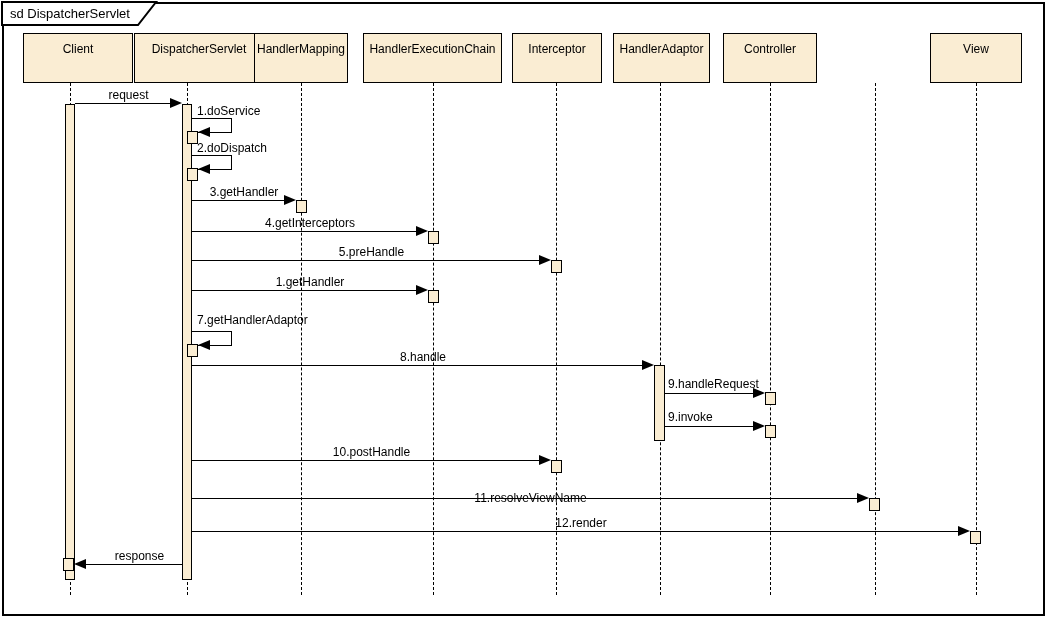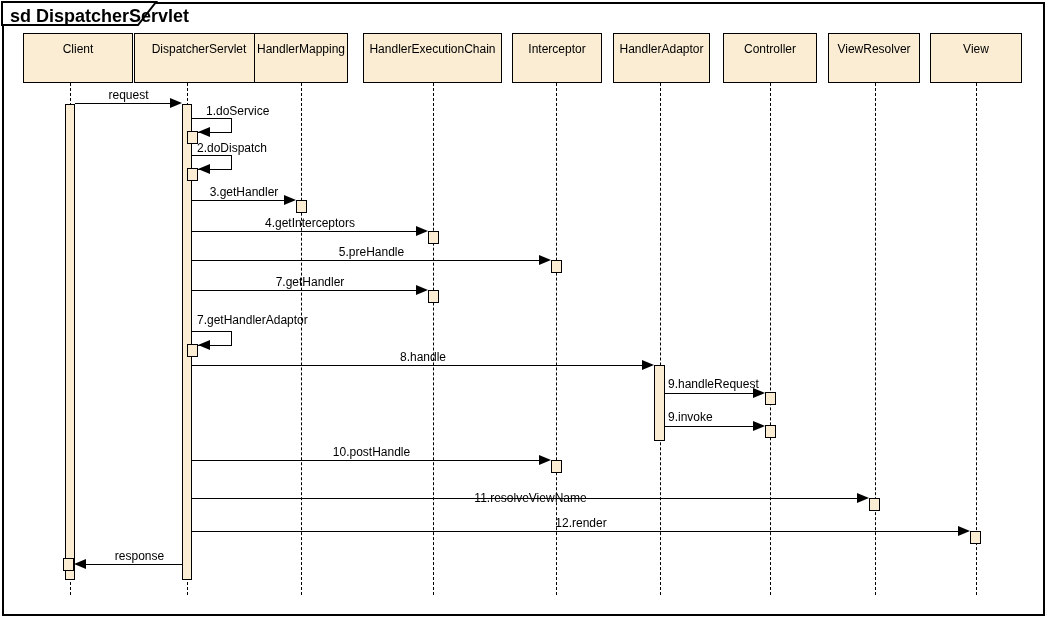--- a/index.html
+++ b/index.html
@@ -6,21 +6,21 @@
   #canvas {
     position:relative; width:1048px; height:621px; background:#ffffff;
     font-family:"Liberation Sans", sans-serif; color:#000; overflow:hidden;
   }
   .frame {
     position:absolute; left:2px; top:2px; width:1043px; height:614px;
     border:2px solid #000; box-sizing:border-box;
   }
   .title-tab-svg { position:absolute; left:0; top:0; }
   .frame-title {
-    position:absolute; left:10px; top:6px; font-size:18px; font-weight:bold;
+    position:absolute; left:10px; top:6px; font-size:13px; font-weight:normal;
     white-space:nowrap;
   }
   .dash {
     position:absolute; top:83px; height:512px; width:0;
     border-left:1px dashed #000;
   }
   .head {
     position:absolute; top:33px; height:50px; background:#FAEDD3;
     border:1.5px solid #000; box-sizing:border-box;
     text-align:center; padding-top:8px; font-size:12px;
@@ -79,32 +79,31 @@
   <div class="dash" style="left:875px"></div>
   <div class="dash" style="left:976px"></div>
 
   <div class="head" style="left:23px;width:110px"><span>Client</span></div>
   <div class="head" style="left:134px;width:130px"><span>DispatcherServlet</span></div>
   <div class="head" style="left:363px;width:139px"><span>HandlerExecutionChain</span></div>
   <div class="head" style="left:254px;width:94px"><span>HandlerMapping</span></div>
   <div class="head" style="left:512px;width:90px"><span>Interceptor</span></div>
   <div class="head" style="left:613px;width:97px"><span>HandlerAdaptor</span></div>
   <div class="head" style="left:723px;width:94px"><span>Controller</span></div>
-  <div class="head" style="left:828px;width:92px"><span>ViewResolver</span></div>
   <div class="head" style="left:930px;width:92px"><span>View</span></div>
 
   <div class="act" style="left:65px;top:104px;width:10px;height:476px"></div>
   <div class="act" style="left:182px;top:104px;width:10px;height:476px"></div>
   <div class="act" style="left:654px;top:365px;width:11px;height:76px"></div>
 
   <div class="mlabel" style="left:75px;top:88px;width:107px">request</div>
   <div class="hline" style="left:75px;top:103px;width:95px"></div>
   <div class="arr-r" style="left:170px;top:98px"></div>
 
-  <div class="slabel" style="left:206px;top:104px">1.doService</div>
+  <div class="slabel" style="left:197px;top:104px">1.doService</div>
   <div class="loop" style="left:192px;top:118px"></div>
   <div class="arr-l" style="left:198px;top:127px"></div>
   <div class="sq" style="left:187px;top:131px"></div>
 
   <div class="slabel" style="left:197px;top:141px">2.doDispatch</div>
   <div class="loop" style="left:192px;top:155px"></div>
   <div class="arr-l" style="left:198px;top:164px"></div>
   <div class="sq" style="left:187px;top:168px"></div>
 
   <div class="mlabel" style="left:192px;top:185px;width:104px">3.getHandler</div>
@@ -115,21 +114,21 @@
   <div class="mlabel" style="left:192px;top:216px;width:236px">4.getInterceptors</div>
   <div class="hline" style="left:192px;top:231px;width:224px"></div>
   <div class="arr-r" style="left:416px;top:226px"></div>
   <div class="sq" style="left:428px;top:231px"></div>
 
   <div class="mlabel" style="left:192px;top:245px;width:359px">5.preHandle</div>
   <div class="hline" style="left:192px;top:260px;width:347px"></div>
   <div class="arr-r" style="left:539px;top:255px"></div>
   <div class="sq" style="left:551px;top:260px"></div>
 
-  <div class="mlabel" style="left:192px;top:275px;width:236px">7.getHandler</div>
+  <div class="mlabel" style="left:192px;top:275px;width:236px">1.getHandler</div>
   <div class="hline" style="left:192px;top:290px;width:224px"></div>
   <div class="arr-r" style="left:416px;top:285px"></div>
   <div class="sq" style="left:428px;top:290px"></div>
 
   <div class="slabel" style="left:197px;top:313px">7.getHandlerAdaptor</div>
   <div class="loop" style="left:192px;top:331px"></div>
   <div class="arr-l" style="left:198px;top:340px"></div>
   <div class="sq" style="left:187px;top:344px"></div>
 
   <div class="mlabel" style="left:192px;top:350px;width:462px">8.handle</div>

